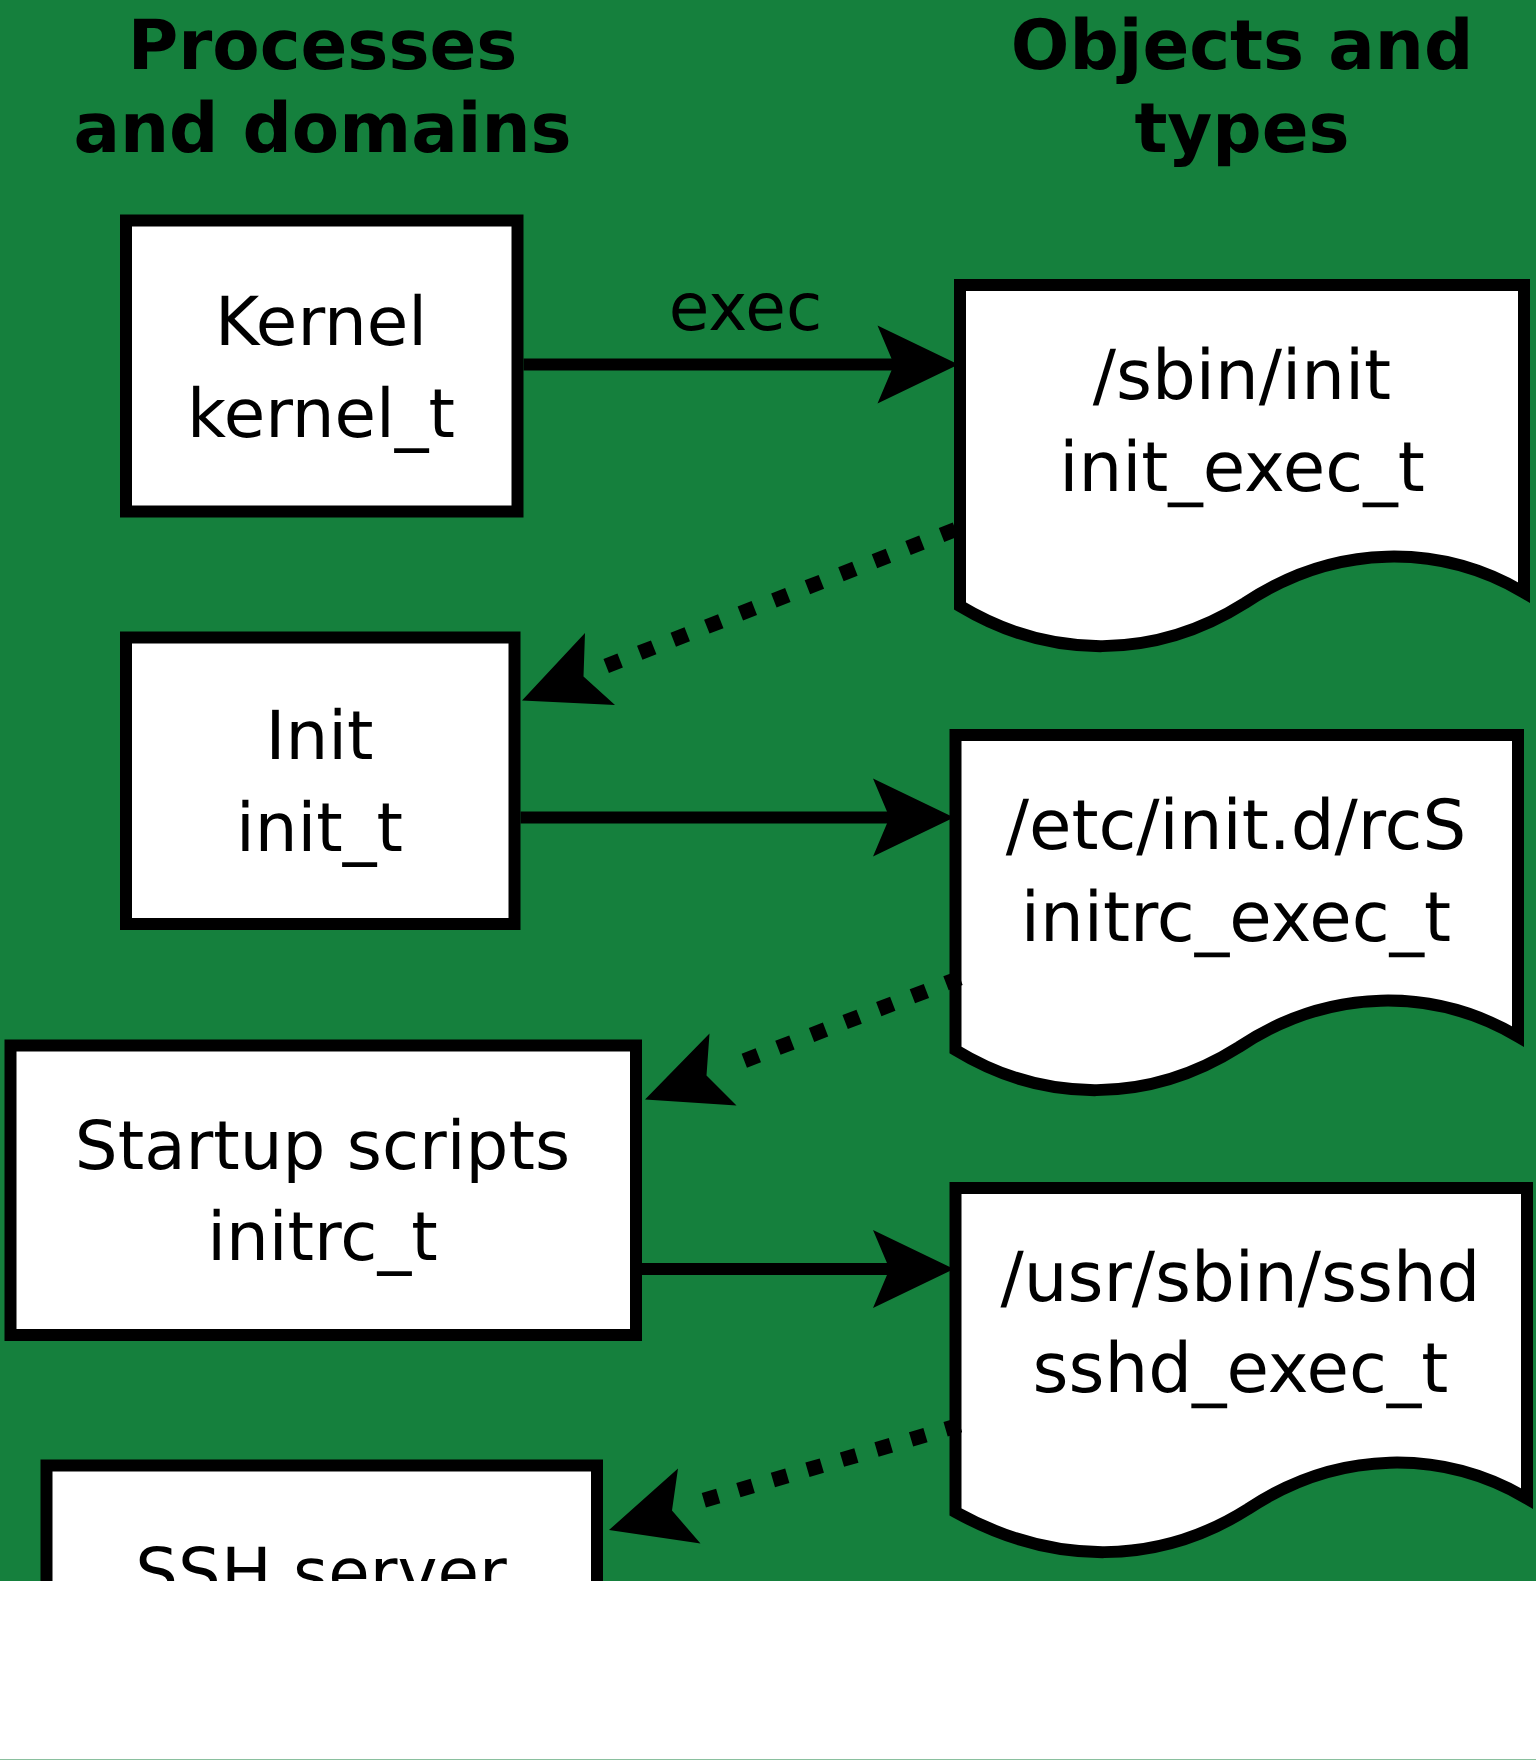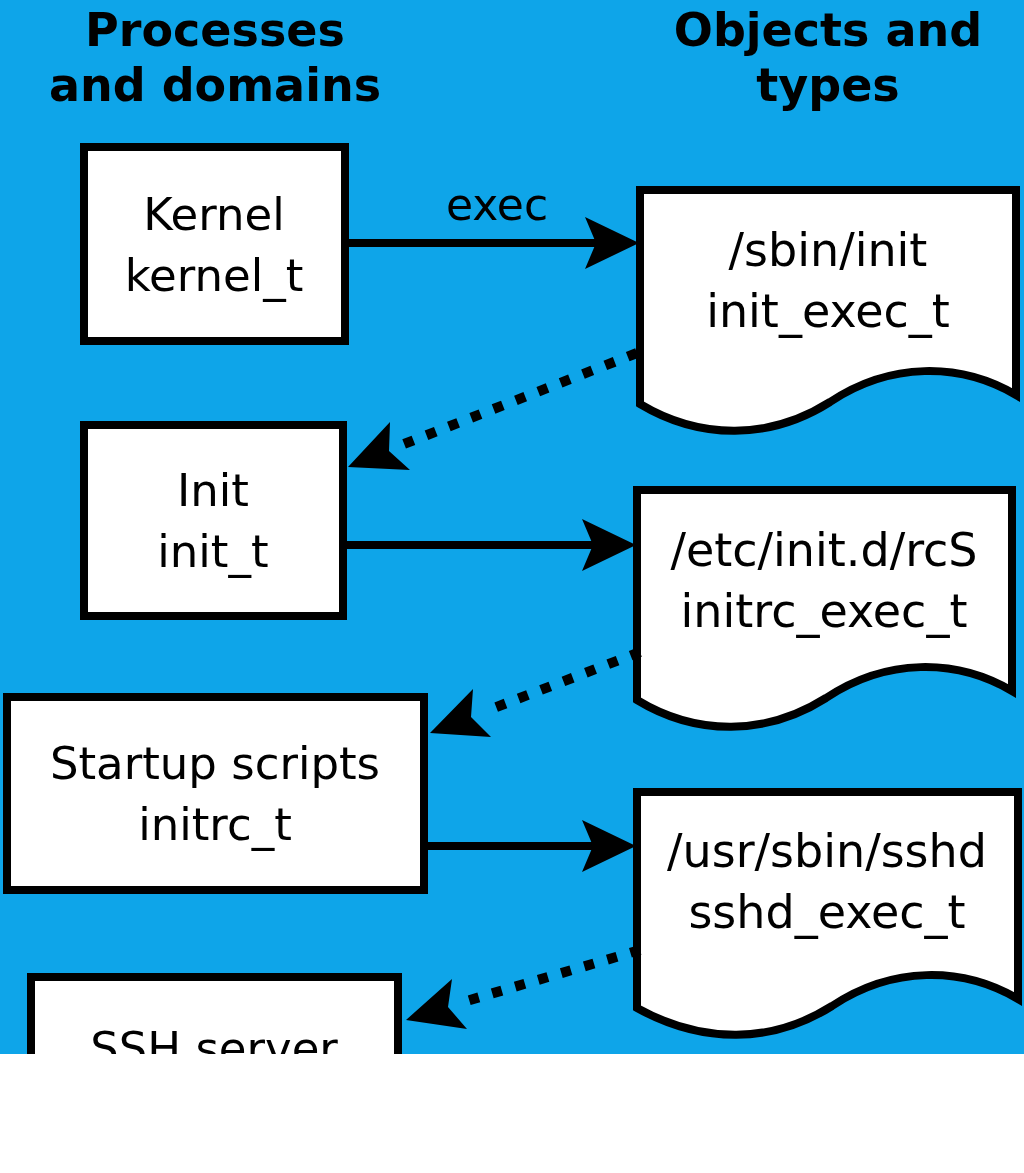--- a/index.html
+++ b/index.html
@@ -4,21 +4,21 @@
 <style>
   html, body {
     margin: 0;
     padding: 0;
     background: #ffffff;
   }
   .canvas {
     position: relative;
     width: 1024px;
     height: 1054px;
-    background: #0ea5e9;
+    background: #15803d;
     overflow: hidden;
   }
   svg {
     display: block;
   }
   .hdr {
     font-family: "DejaVu Sans", sans-serif;
     font-size: 46px;
     font-weight: bold;
     fill: #000000;

